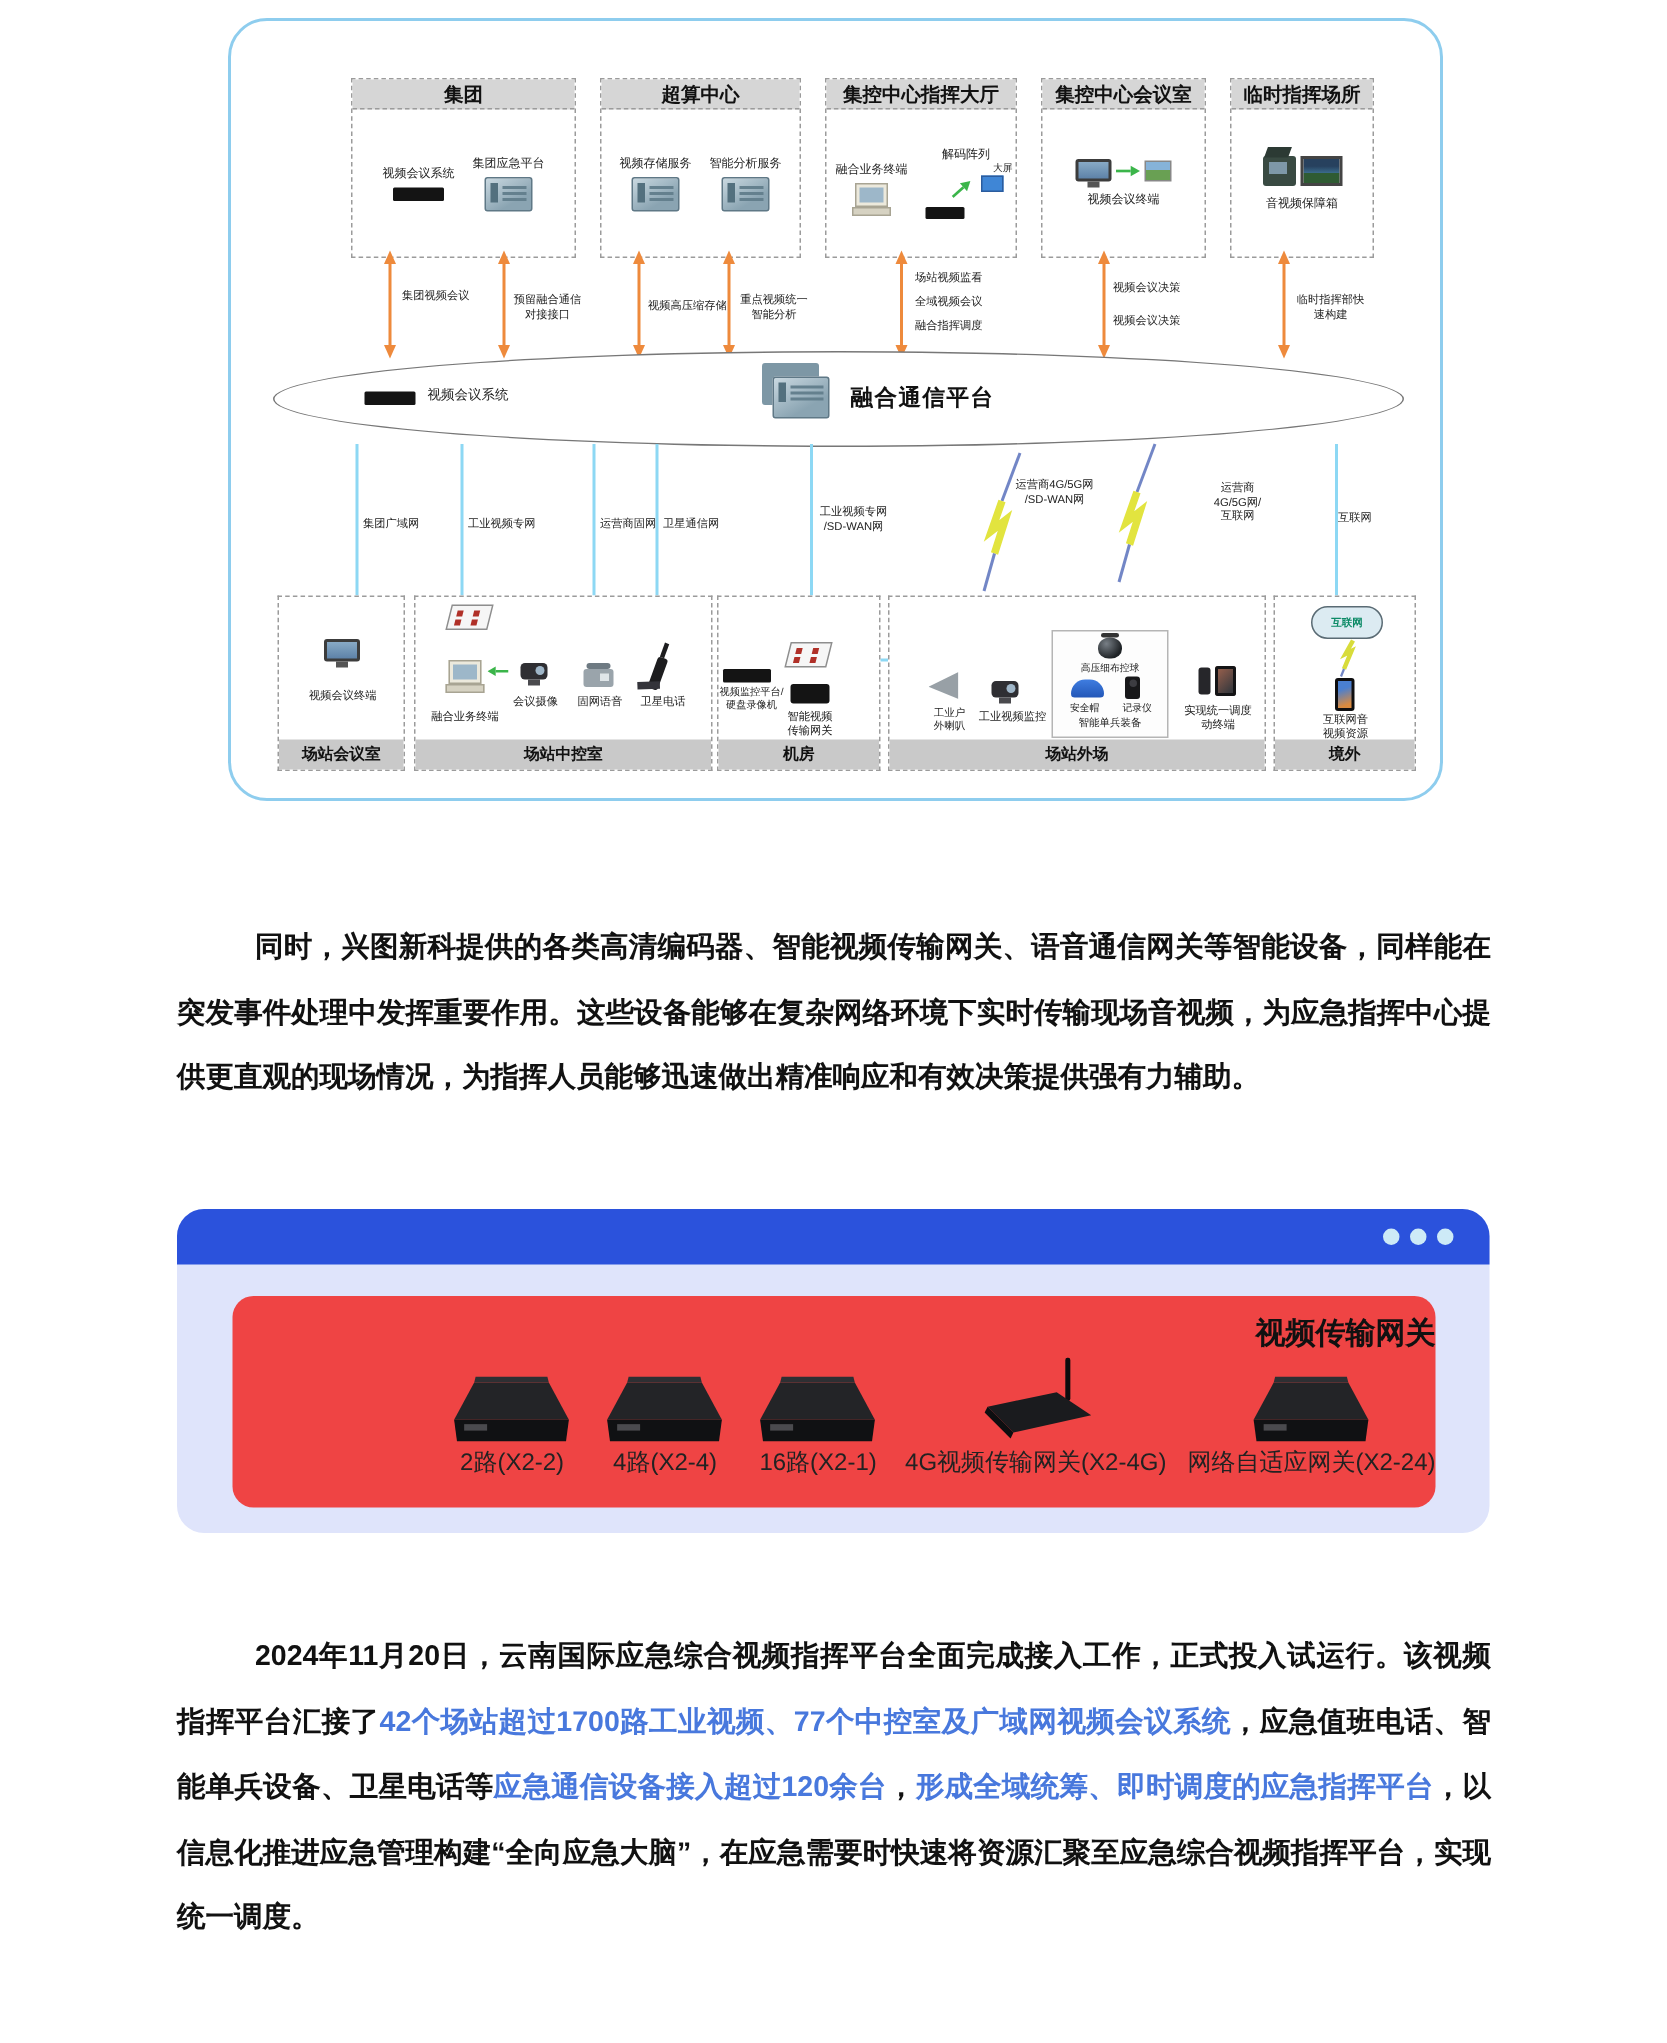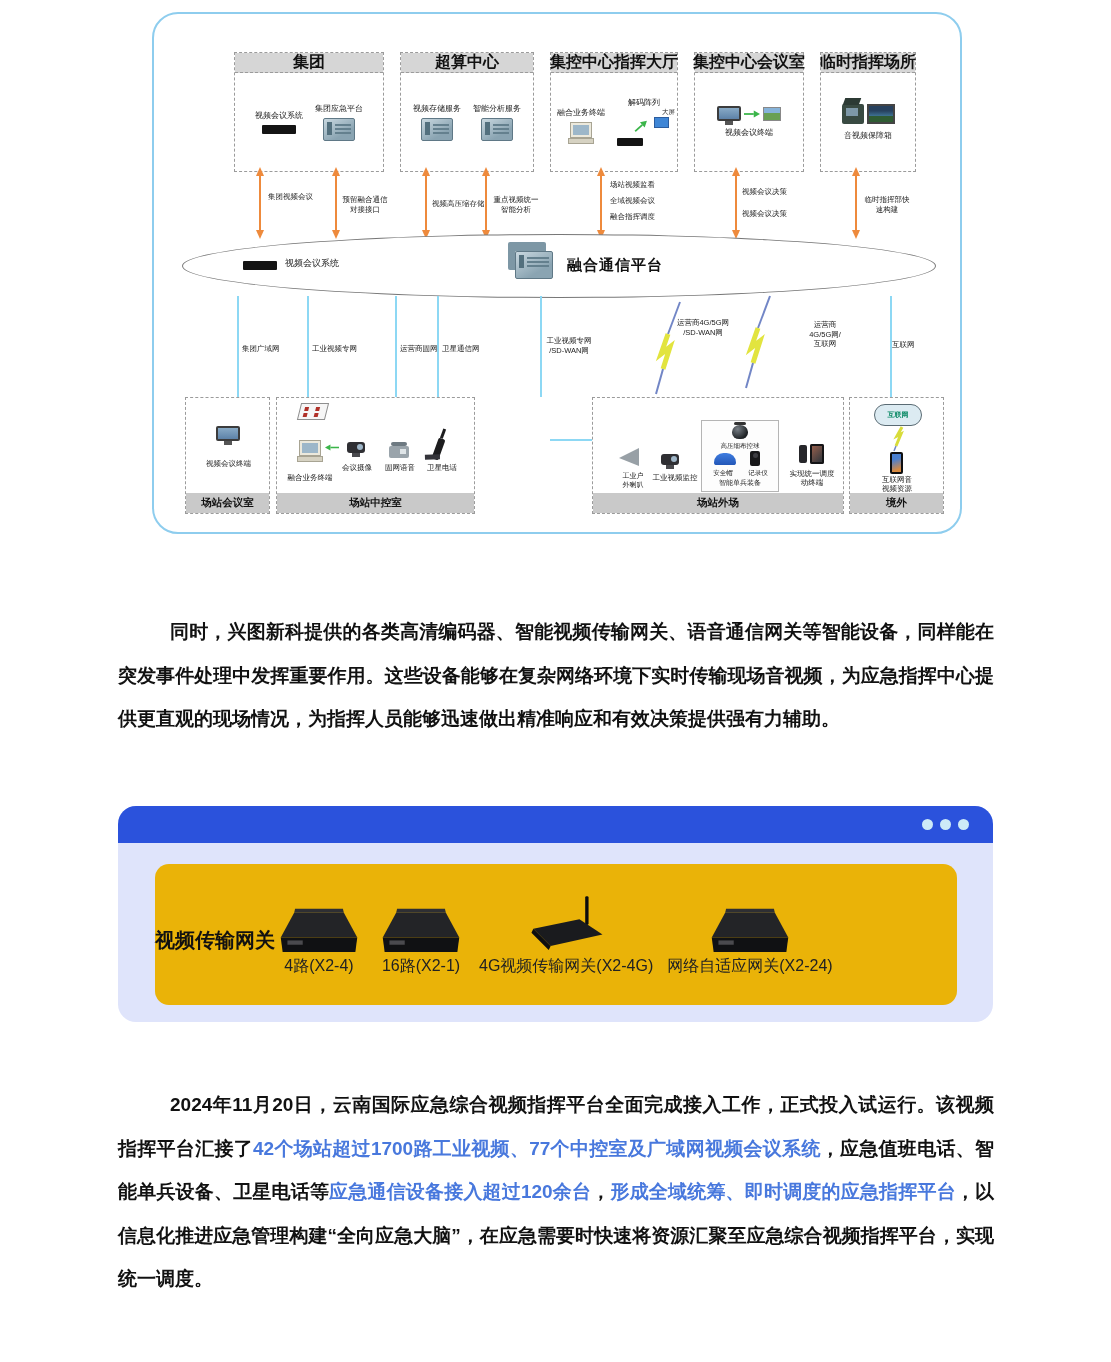--- a/index.html
+++ b/index.html
@@ -6,21 +6,21 @@
   .page{position:relative;width:1111px;height:1362px;background:#fff;overflow:hidden;font-family:"Liberation Sans",sans-serif;}
 
   
   .diagram{position:absolute;left:152px;top:12px;width:806px;height:518px;border:2px solid #8ecdee;border-radius:26px;background:#fff;}
   .abs{position:absolute;}
   .dtext{position:absolute;font-size:7.5px;line-height:9.5px;color:#222;white-space:pre-line;}
   .ctr{text-align:center;}
 
   .tboxes{position:absolute;left:80px;top:38px;display:flex;gap:16px;height:120px;}
   .tbox{border:1px dashed #9b9b9b;background:#fff;display:flex;flex-direction:column;box-sizing:border-box;}
-  .tbox-hd{height:19px;background:#d6d6d6;border-bottom:1px dashed #9b9b9b;font-size:16px;font-weight:700;color:#111;display:flex;align-items:center;justify-content:center;white-space:nowrap;}
+  .tbox-hd{height:19px;background:#d6d6d6;border-bottom:1px dashed #9b9b9b;font-size:13px;font-weight:700;color:#111;display:flex;align-items:center;justify-content:center;white-space:nowrap;}
   .tbox-bd{flex:1;display:flex;align-items:center;justify-content:center;gap:12px;padding:4px;}
   .vgroup{display:flex;flex-direction:column;align-items:center;gap:4px;}
   .hgroup{display:flex;align-items:center;gap:3px;}
   .nlabel{font-size:8px;color:#222;white-space:nowrap;}
   .tiny{font-size:6.5px;}
 
   
   .icon-codec{display:block;width:34px;height:9px;background:#141414;border-radius:1px;}
   .icon-codec.sm{width:26px;height:8px;}
   .icon-server{display:block;width:30px;height:21px;background:linear-gradient(150deg,#c9d8e0 0%,#8aa4b2 70%);border:1px solid #5f7886;border-radius:2px;position:relative;}
@@ -86,21 +86,21 @@
   
   .para{position:absolute;left:118px;width:876px;margin:0;font-family:Liberation Sans, sans-serif;font-size:19px;line-height:43.5px;font-weight:600;color:#111;text-align:justify;text-indent:52px;}
   #para1{top:610px;}
   #para2{top:1083px;}
   .blue{color:#4878dd;font-weight:700;}
 
   
   .card{position:absolute;left:118px;top:806px;width:875px;height:216px;border-radius:18px;background:#dfe4fb;}
   .card-hd{height:37px;background:#2b52dc;border-radius:18px 18px 0 0;display:flex;align-items:center;justify-content:flex-end;padding-right:24px;gap:7px;}
   .dot{width:11px;height:11px;border-radius:50%;background:#cdeaf7;}
-  .card-bd{position:absolute;left:37px;top:58px;width:802px;height:141px;background:#eab308;border-radius:14px;display:flex;align-items:center;}
+  .card-bd{position:absolute;left:37px;top:58px;width:802px;height:141px;background:#ef4444;border-radius:14px;display:flex;flex-direction:column;align-items:flex-end;}
   .card-title{margin-top:11px;font-size:20px;font-weight:700;color:#111;}
   .products{display:flex;align-items:flex-end;justify-content:center;gap:14px;margin-top:0;}
   .product{display:flex;flex-direction:column;align-items:center;}
   .pname{font-size:16px;color:#222;margin-top:1px;white-space:nowrap;}
 </style>
 </head>
 <body>
 
 <div class="page">
 
@@ -262,20 +262,30 @@
         </svg>
       <span class="icon-cam" style="position:absolute;left:70px;top:44px"></span>
       <div class="blabel" style="left:56px;top:66px;width:48px">会议摄像</div>
       <span class="icon-phone" style="position:absolute;left:112px;top:48px"></span>
       <div class="blabel" style="left:102px;top:66px;width:42px">固网语音</div>
       <span class="icon-satphone" style="position:absolute;left:158px;top:40px"></span>
       <div class="blabel" style="left:144px;top:66px;width:42px">卫星电话</div>
       <div class="bbox-ft">场站中控室</div>
     </div>
 
+    <div class="bbox" style="left:324px;width:109px">
+      <span class="icon-codec" style="position:absolute;left:3px;top:48px;width:32px"></span>
+      <div class="blabel" style="left:0px;top:60px;width:44px;font-size:6.8px">视频监控平台/
+硬盘录像机</div>
+      <span class="icon-switch" style="position:absolute;left:46px;top:30px"></span>
+      <span class="icon-gwbox" style="position:absolute;left:48px;top:58px"></span>
+      <div class="blabel" style="left:40px;top:76px;width:42px">智能视频
+传输网关</div>
+      <div class="bbox-ft">机房</div>
+    </div>
 
     <div class="bbox" style="left:438px;width:252px">
       <span class="icon-horn" style="position:absolute;left:26px;top:50px"></span>
       <div class="blabel" style="left:22px;top:74px;width:36px;font-size:7px">工业户
 外喇叭</div>
       <span class="icon-cam" style="position:absolute;left:68px;top:56px"></span>
       <div class="blabel" style="left:52px;top:76px;width:60px">工业视频监控</div>
       <div class="subbox" style="left:108px;top:22px;width:76px;height:70px">
         <span class="icon-ballcam" style="position:absolute;left:30px;top:4px"></span>
         <div class="blabel" style="left:4px;top:21px;width:68px;font-size:6.5px">高压细布控球</div>
@@ -315,46 +325,55 @@
     <div class="card-bd">
       <div class="card-title">视频传输网关</div>
       <div class="products">
         <div class="product">
           <svg width="88" height="54" viewBox="0 0 92 56">
             <polygon points="20,12 72,12 86,38 6,38" fill="#232427"></polygon>
               <polygon points="6,38 86,38 84,53 8,53" fill="#101113"></polygon>
               <rect x="13" y="41" width="16" height="4.5" fill="#4a4a4e"></rect>
               <polygon points="20,12 72,12 71,8 21,8" fill="#2e2f33"></polygon>
           </svg>
-          <span class="pname">4路(X2-4)</span>
+          <span class="pname">2路(X2-2)</span>
         </div>
         <div class="product">
           <svg width="88" height="54" viewBox="0 0 92 56">
             <polygon points="20,12 72,12 86,38 6,38" fill="#232427"></polygon>
               <polygon points="6,38 86,38 84,53 8,53" fill="#101113"></polygon>
               <rect x="13" y="41" width="16" height="4.5" fill="#4a4a4e"></rect>
               <polygon points="20,12 72,12 71,8 21,8" fill="#2e2f33"></polygon>
           </svg>
-          <span class="pname">16路(X2-1)</span>
-        </div>
-        <div class="product">
-          <svg width="96" height="62" viewBox="0 0 100 62">
-            <rect x="70" y="2" width="3.5" height="30" rx="1.5" fill="#0c0c0e"></rect>
-            <polygon points="16,36 64,26 88,42 34,54" fill="#1a1b1e"></polygon>
-            <polygon points="16,36 34,54 32,58 14,40" fill="#0d0e10"></polygon>
-          </svg>
-          <span class="pname">4G视频传输网关(X2-4G)</span>
+          <span class="pname">4路(X2-4)</span>
         </div>
         <div class="product">
           <svg width="88" height="54" viewBox="0 0 92 56">
             <polygon points="20,12 72,12 86,38 6,38" fill="#232427"></polygon>
               <polygon points="6,38 86,38 84,53 8,53" fill="#101113"></polygon>
               <rect x="13" y="41" width="16" height="4.5" fill="#4a4a4e"></rect>
               <polygon points="20,12 72,12 71,8 21,8" fill="#2e2f33"></polygon>
           </svg>
+          <span class="pname">16路(X2-1)</span>
+        </div>
+        <div class="product">
+          <svg width="96" height="62" viewBox="0 0 100 62">
+            <rect x="70" y="2" width="3.5" height="30" rx="1.5" fill="#0c0c0e"></rect>
+            <polygon points="16,36 64,26 88,42 34,54" fill="#1a1b1e"></polygon>
+            <polygon points="16,36 34,54 32,58 14,40" fill="#0d0e10"></polygon>
+          </svg>
+          <span class="pname">4G视频传输网关(X2-4G)</span>
+        </div>
+        <div class="product">
+          <svg width="88" height="54" viewBox="0 0 92 56">
+            <polygon points="20,12 72,12 86,38 6,38" fill="#232427"></polygon>
+              <polygon points="6,38 86,38 84,53 8,53" fill="#101113"></polygon>
+              <rect x="13" y="41" width="16" height="4.5" fill="#4a4a4e"></rect>
+              <polygon points="20,12 72,12 71,8 21,8" fill="#2e2f33"></polygon>
+          </svg>
           <span class="pname">网络自适应网关(X2-24)</span>
         </div>
       </div>
     </div>
   </div>
 
   <p class="para" id="para2">
     <span>2024年11月20日，云南国际应急综合视频指挥平台全面完成接入工作，正式投入试运行。该视频指挥平台汇接了</span><span class="blue">42个场站超过1700路工业视频、77个中控室及广域网视频会议系统</span><span>，应急值班电话、智能单兵设备、卫星电话等</span><span class="blue">应急通信设备接入超过120余台</span><span>，</span><span class="blue">形成全域统筹、即时调度的应急指挥平台</span><span>，以信息化推进应急管理构建“全向应急大脑”，在应急需要时快速将资源汇聚至应急综合视频指挥平台，实现统一调度。</span>
   </p>
 

